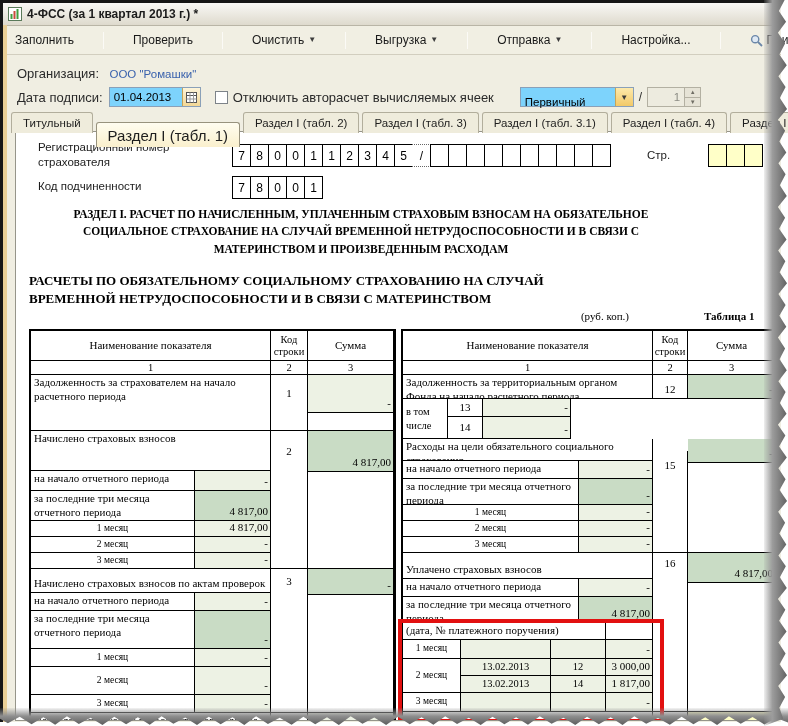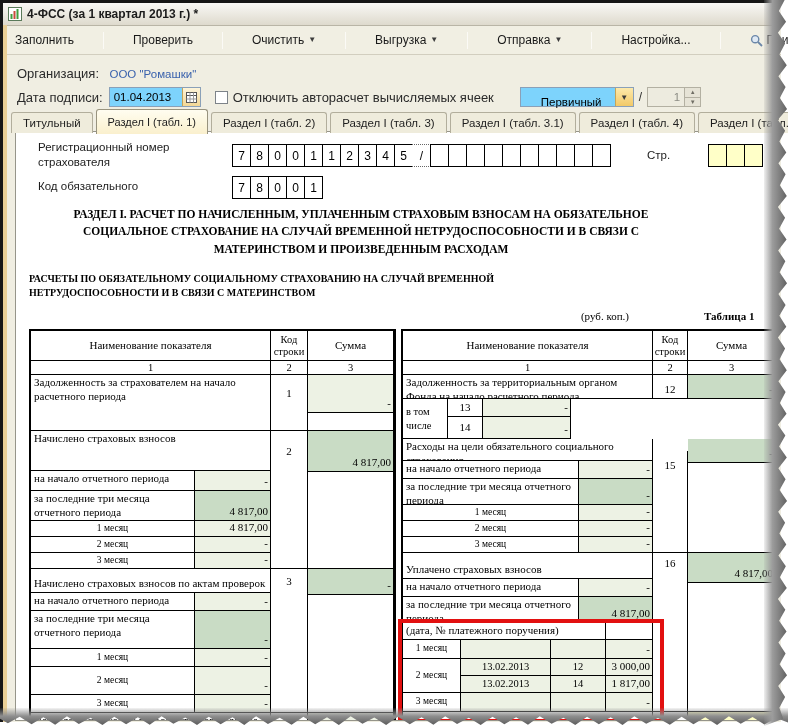--- a/index.html
+++ b/index.html
@@ -37,36 +37,36 @@
         display:flex;align-items:stretch;}
   .spin .val{flex:1;text-align:right;font-size:11.5px;color:#8d8d85;padding:3px 4px 0 0;}
   .spinbtns{width:15px;display:flex;flex-direction:column;border-left:1px solid #b3b0a2;}
   .spinbtns div{flex:1;background:#e6e3d6;font-size:6px;color:#6f6d64;display:flex;align-items:center;justify-content:center;}
   .spinbtns div:first-child{border-bottom:1px solid #b3b0a2;}
   
   .tabs{position:absolute;left:8px;top:106px;display:flex;gap:3px;z-index:6;}
   .tab{height:20px;margin-top:3px;padding:0 11px;background:#efecdc;border:1px solid #b2ae9c;
        border-bottom:none;border-radius:3px 3px 0 0;font-size:11.5px;color:#1e1e1e;
        display:flex;align-items:center;white-space:nowrap;}
-  .tab.active{height:24px;margin-top:0;background:linear-gradient(#fffdf0,#faf0cd);
-              border:1px solid #98937e;border-bottom:none;font-size:11px;}
+  .tab.active{height:24px;margin-top:13px;background:linear-gradient(#fffdf0,#faf0cd);
+              border:1px solid #98937e;border-bottom:none;font-size:15px;}
   
   .panel{position:absolute;left:12px;top:128px;width:760px;height:590px;background:#fff;
          border:1px solid #96958a;box-sizing:border-box;overflow:hidden;}
   .abs{position:absolute;}
   .reg-label{font-size:11.5px;color:#1c1c1c;line-height:1.3;}
   .boxesrow{display:flex;}
   .dbox{width:19px;height:23px;background:#fff;border:1px solid #000;box-sizing:border-box;
         margin-left:-1px;display:flex;align-items:center;justify-content:center;font-size:12px;color:#000;}
   .dbox.first{margin-left:0;}
   .dbox.slashcell{border-left:none;border-right:none;border-top:1px dotted #666;border-bottom:1px dotted #666;}
   .dbox.yellow{background:#ffffc8;}
   .h-section{font-family:"Liberation Serif",serif;font-weight:bold;font-size:11.5px;
              line-height:1.5;text-align:center;color:#000;}
-  .h-sub{font-family:"Liberation Serif",serif;font-weight:bold;font-size:10px;line-height:1.4;color:#000;}
+  .h-sub{font-family:"Liberation Serif",serif;font-weight:bold;font-size:13px;line-height:1.4;color:#000;}
   .note{font-family:"Liberation Serif",serif;font-size:11px;color:#000;}
   .note.b{font-weight:bold;}
   
   .tbl{position:absolute;background:#fff;border:2px solid #000;box-sizing:content-box;}
   .fr{display:flex;}
   .vst{display:flex;flex-direction:column;}
   .cell{border-right:1px solid #000;border-bottom:1px solid #000;box-sizing:border-box;
         font-family:"Liberation Serif",serif;font-size:11px;color:#000;padding:1px 3px;
         overflow:hidden;flex:none;line-height:1.25;}
   .ctr{display:flex;align-items:center;justify-content:center;text-align:center;padding:1px;}
@@ -173,21 +173,21 @@
             <line x1="0.5" y1="3.5" x2="10.5" y2="3.5" stroke="#555"></line>
             <line x1="4" y1="0.5" x2="4" y2="10.5" stroke="#999"></line>
             <line x1="7.5" y1="0.5" x2="7.5" y2="10.5" stroke="#999"></line>
             <line x1="0.5" y1="7" x2="10.5" y2="7" stroke="#999"></line>
           </svg>
         </div>
       </div>
       <div class="chk" style="margin-left:14px;"></div>
       <span class="frm-label" style="margin-left:5px;">Отключить авторасчет вычисляемых ячеек</span>
       <div class="fieldbox" style="width:114px;margin-left:26px;">
-        <span style="flex:1;font-size:11.5px;padding-left:20px;margin-top:10px;">Первичный</span>
+        <span style="flex:1;font-size:11.5px;padding-left:4px;margin-top:10px;">Первичный</span>
         <div class="combo-btn">
             <span>▼</span>
           </div>
       </div>
       <span class="frm-label" style="margin-left:5px;font-size:12px;">/</span>
       <div class="spin" style="margin-left:5px;">
         <span class="val">1</span>
         <div class="spinbtns">
           <div>▲</div>
           <div>▼</div>
@@ -231,21 +231,21 @@
         <div class="dbox"></div>
         <div class="dbox"></div>
       </div>
       <div class="abs reg-label" style="left:631px;top:16px;">Стр.</div>
       <div class="abs boxesrow" style="left:692px;top:12px;">
         <div class="dbox yellow first"></div>
         <div class="dbox yellow"></div>
         <div class="dbox yellow"></div>
       </div>
 
-      <div class="abs reg-label" style="left:22px;top:47px;">Код обязательного</div>
+      <div class="abs reg-label" style="left:22px;top:47px;">Код подчиненности</div>
       <div class="abs boxesrow" style="left:216px;top:44px;">
         <div class="dbox first">7</div>
         <div class="dbox">8</div>
         <div class="dbox">0</div>
         <div class="dbox">0</div>
         <div class="dbox">1</div>
       </div>
 
       <div class="abs h-section" style="left:20px;top:74px;width:650px;">РАЗДЕЛ I.  РАСЧЕТ ПО НАЧИСЛЕННЫМ, УПЛАЧЕННЫМ СТРАХОВЫМ ВЗНОСАМ НА ОБЯЗАТЕЛЬНОЕ СОЦИАЛЬНОЕ СТРАХОВАНИЕ НА СЛУЧАЙ ВРЕМЕННОЙ НЕТРУДОСПОСОБНОСТИ И В СВЯЗИ С МАТЕРИНСТВОМ И ПРОИЗВЕДЕННЫМ РАСХОДАМ</div>
       <div class="abs h-sub" style="left:13px;top:140px;width:575px;">РАСЧЕТЫ ПО ОБЯЗАТЕЛЬНОМУ СОЦИАЛЬНОМУ СТРАХОВАНИЮ НА СЛУЧАЙ ВРЕМЕННОЙ НЕТРУДОСПОСОБНОСТИ И В СВЯЗИ С МАТЕРИНСТВОМ</div>

